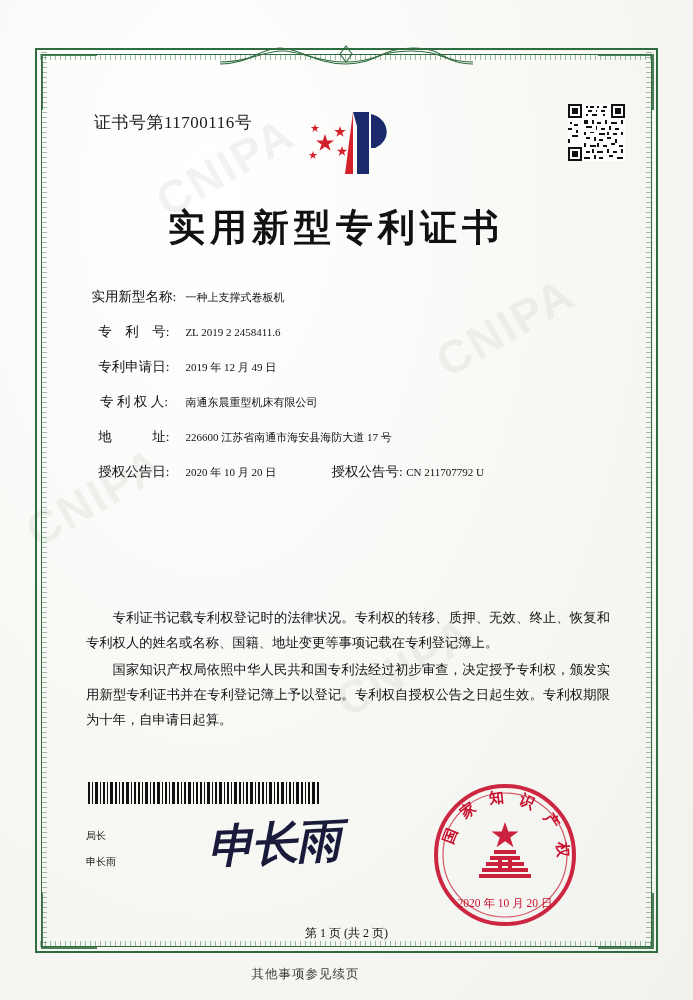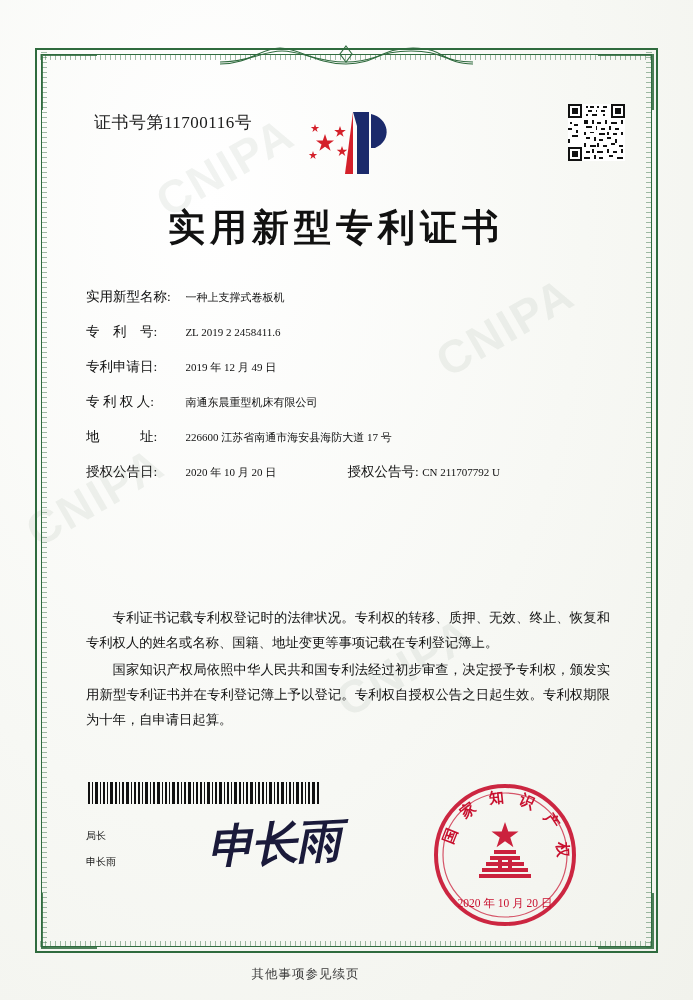--- a/index.html
+++ b/index.html
@@ -147,28 +147,29 @@
     position: relative;
     height: 35px;
     font-size: 13.5px;
     color: #111;
     white-space: nowrap;
   }
   .row .lbl {
     display: inline-block;
     width: 96px;
     letter-spacing: 0px;
+    text-align: center;
   }
   .row .val {
     display: inline-block;
     font-size: 11px;
   }
   .row .lbl2 {
     display: inline-block;
-    margin-left: 68px;
+    margin-left: 52px;
     font-family: Liberation Serif, serif;
   }
 
   
   .body-text {
     position: absolute;
     left: 86px; top: 605px;
     width: 524px;
     font-size: 13.3px;
     line-height: 25px;
@@ -491,14 +492,15 @@
       <rect x="76" y="78" width="4" height="10"></rect>
     </g>
     <g fill="#c8102e" font-family="'Liberation Serif', serif" font-size="15" font-weight="bold" letter-spacing="5">
       <text>
         <textPath href="#sealArcTop" startOffset="6%">国 家 知 识 产 权 局</textPath>
       </text>
     </g>
   </svg>
   <div class="seal-date">2020 年 10 月 20 日</div>
 
+  <div class="page-num">第 1 页 (共 2 页)</div>
   <div class="footnote">其他事项参见续页</div>
 </div>
 
 </body></html>

